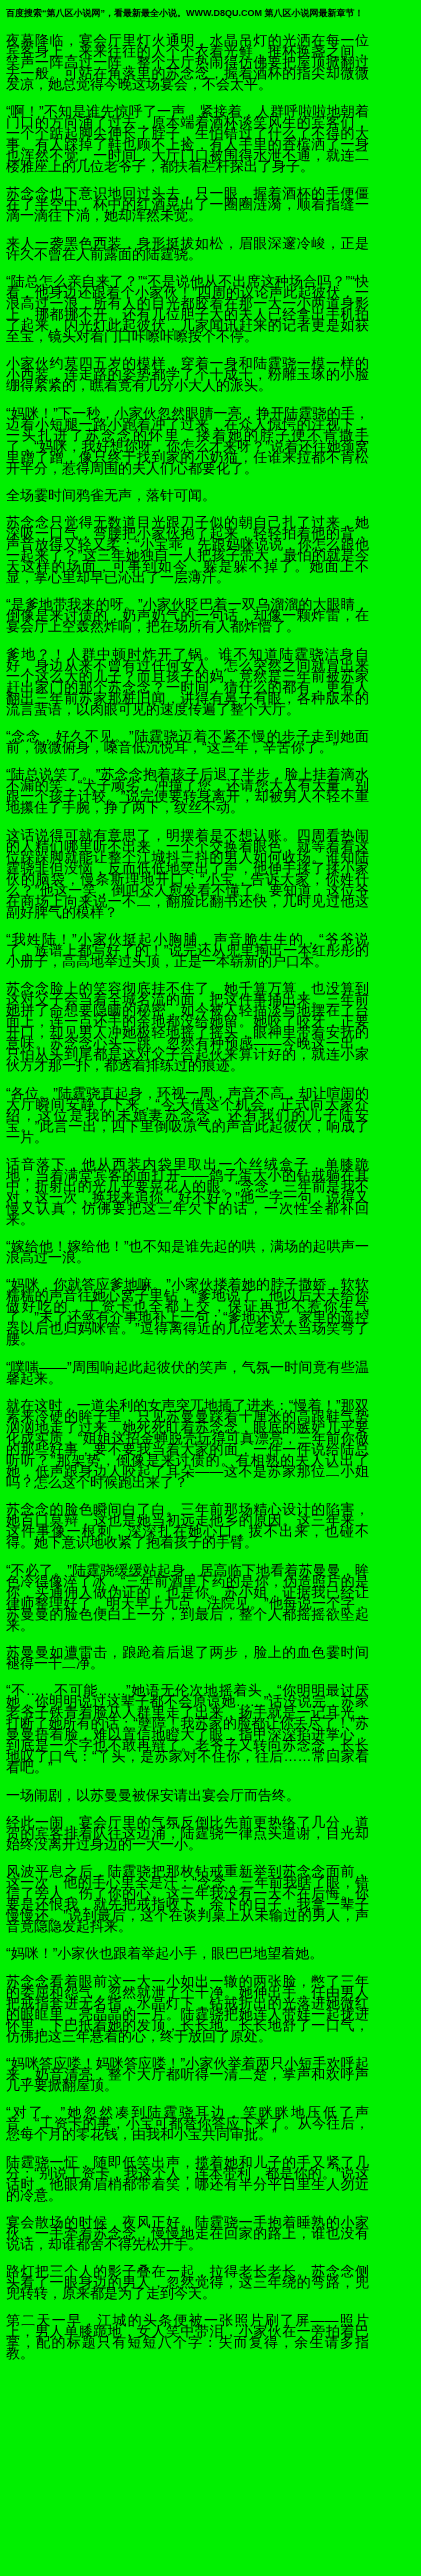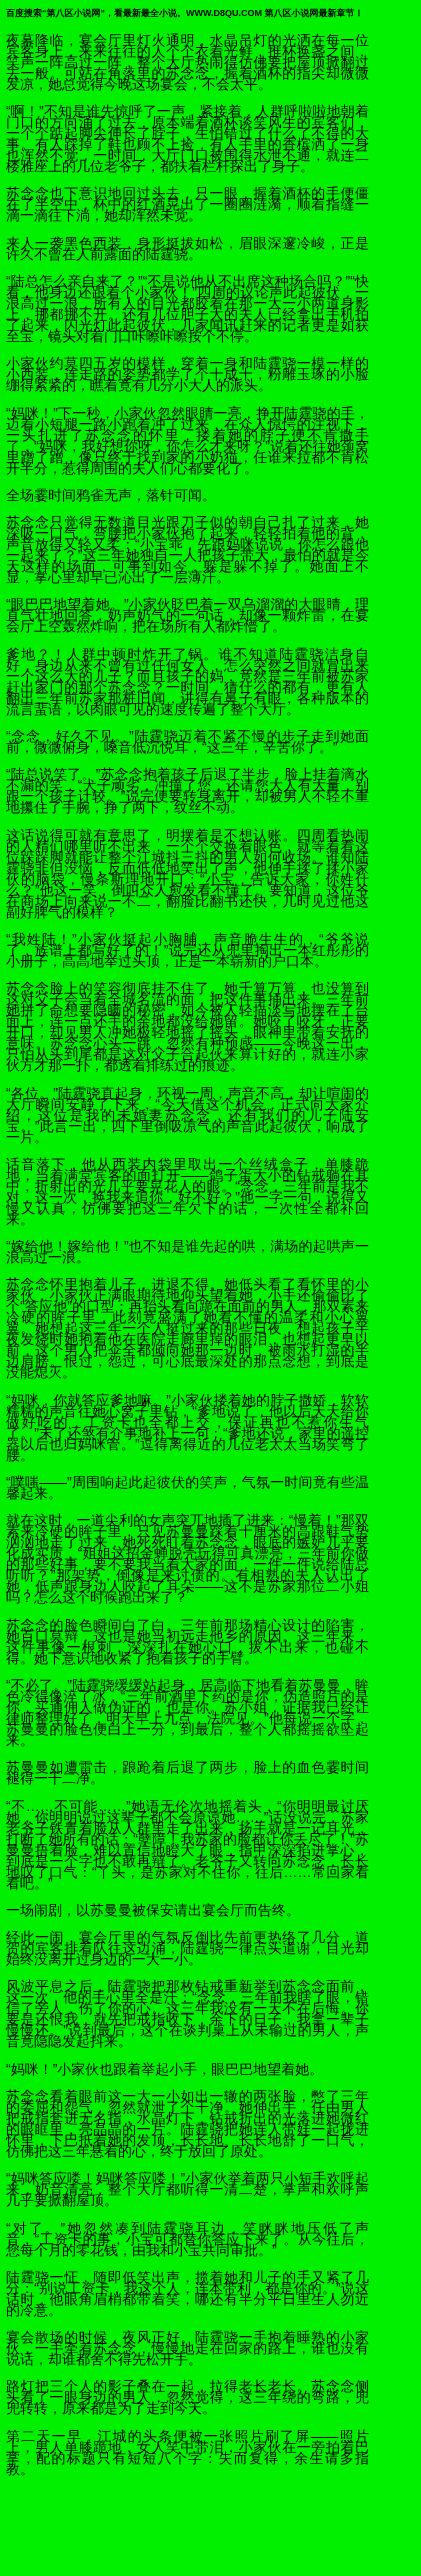--- a/index.html
+++ b/index.html
@@ -51,31 +51,30 @@
   <div class="chapter">
     <p>夜幕降临，宴会厅里灯火通明，水晶吊灯的光洒在每一位宾客身上，来来往往的人个个衣着光鲜，推杯换盏之间，笑声一阵高过一阵，整个大厅热闹得仿佛要把屋顶掀翻过去一般。可站在角落里的苏念念，握着酒杯的指尖却微微发凉，她总觉得今晚这场宴会，不会太平。</p>
     <p>“啊！”不知是谁先惊呼了一声，紧接着，人群呼啦啦地朝着门口的方向涌了过去，原本端着酒杯谈笑风生的宾客们，一个个踮起脚尖伸长了脖子，生怕错过了什么了不得的大事。有人踩掉了鞋也顾不上捡，有人手里的香槟洒了一身也浑然不觉，一时间，大厅门口被围得水泄不通，就连二楼雅座上的几位老爷子，都扶着栏杆探出了身子。</p>
     <p>苏念念也下意识地回过头去，只一眼，握着酒杯的手便僵在了半空中，杯中的红酒晃出了一圈圈涟漪，顺着指缝一滴一滴往下淌，她却浑然未觉。</p>
     <p>来人一袭黑色西装，身形挺拔如松，眉眼深邃冷峻，正是许久不曾在人前露面的陆霆骁。</p>
     <p>“陆总怎么亲自来了？”“不是说他从不出席这种场合吗？”“快看，他身边还跟着个小家伙！”四周的议论声此起彼伏，一浪高过一浪，所有人的目光都胶着在那一大一小两道身影上，挪都挪不开。还有几位胆子大的夫人已经拿出手机拍了起来，闪光灯此起彼伏，几家闻讯赶来的记者更是如获至宝，镜头对着门口咔嚓咔嚓按个不停。</p>
     <p>小家伙约莫四五岁的模样，穿着一身和陆霆骁一模一样的小西装，连走路的姿势都学了个十成十，粉雕玉琢的小脸绷得紧紧的，瞧着竟有几分小大人的派头。</p>
     <p>“妈咪！”下一秒，小家伙忽然眼睛一亮，挣开陆霆骁的手，迈着小短腿一路小跑着冲了过来，在众人惊愕的注视下，一头扎进了苏念念的怀里，搂着她的脖子便不肯撒手了，“妈咪，我好想你呀，你怎么才来呀？”说着还往她颈窝里蹭了蹭，像只终于找到家的小奶猫，任谁来拉都不肯松开半分，惹得周围的夫人们心都要化了。</p>
     <p>全场霎时间鸦雀无声，落针可闻。</p>
     <p>苏念念只觉得无数道目光跟刀子似的朝自己扎了过来，她深吸一口气，弯腰把小家伙抱了起来，轻轻拍着他的背，声音放得又轻又柔：“小宝乖，先跟妈咪说说，你怎么跟他一起来了？”这三年她独自一人把孩子带大，最怕的就是今天这样的场面，可事到如今，躲是躲不掉了。她面上不显，掌心里却早已沁出了一层薄汗。</p>
-    <p>“眼巴巴地望着她。”小家伙眨巴着一双乌溜溜的大眼睛，理直气壮地回答，奶声奶气的一句话，却像一颗炸雷，在宴会厅上空轰然炸响，把在场所有人都炸懵了。</p>
+    <p>“是爹地带我来的呀。”小家伙眨巴着一双乌溜溜的大眼睛，倒像是来讨债的，奶声奶气的一句话，却像一颗炸雷，在宴会厅上空轰然炸响，把在场所有人都炸懵了。</p>
     <p>爹地？！人群中顿时炸开了锅。谁不知道陆霆骁洁身自好，身边从来不曾有过任何女人，怎么突然之间就冒出来一个这么大的儿子？而且孩子的妈，竟然是三年前被苏家赶出家门的那个苏念念？一时间，猜什么的都有，更有人翻出三年前苏家那桩旧闻，讲得有鼻子有眼，各种版本的流言蜚语，以肉眼可见的速度传遍了整个大厅。</p>
     <p>“念念，好久不见。”陆霆骁迈着不紧不慢的步子走到她面前，微微俯身，嗓音低沉悦耳，“这三年，辛苦你了。”</p>
     <p>“陆总说笑了。”苏念念抱着孩子后退了半步，脸上挂着滴水不漏的笑，“犬子顽劣，冲撞了您，还请您大人有大量，别跟一个孩子计较。”说完便要转身离开，却被男人不轻不重地攥住了手腕，挣了两下，纹丝不动。</p>
     <p>这话说得可就有意思了，明摆着是不想认账。四周看热闹的人精们哪里听不出来，一个个交换着眼色，就等着看这位跺跺脚就能让整个江城抖三抖的男人如何收场。谁知陆霆骁非但没恼，反而低低地笑出了声，他伸手揉了揉小家伙的脑袋，慢条斯理地开口：“小宝，告诉大家，你姓什么？”他这一笑，倒叫众人愈发看不懂了。要知道，这位爷在商场上向来说一不二，翻脸比翻书还快，几时见过他这副好脾气的模样？</p>
     <p>“我姓陆！”小家伙挺起小胸脯，声音脆生生的，“爷爷说了，族谱上都写好了的！”说完还从兜里掏出一本红彤彤的小册子，高高地举过头顶，正是一本崭新的户口本。</p>
     <p>苏念念脸上的笑容彻底挂不住了。她千算万算，也没算到这对父子会当着全城名流的面，把这件事捅出来。三年前她拼了命想要隐瞒的秘密，如今被人轻描淡写地摆在了台面上，连一点还手的余地都没给她留。她咬了咬牙，正要开口，却见男人冲她极轻地摇了摇头，眼神里带着安抚的意味。苏念念心头一跳，忽然有种预感——今晚这一出，只怕从头到尾都是这对父子合起伙来算计好的，就连小家伙方才那一扑，都透着排练过的痕迹。</p>
     <p>“各位。”陆霆骁直起身，环视一周，声音不高，却让喧闹的大厅瞬间安静了下来，“今天借这个机会，正式向大家介绍，这位是我的未婚妻苏念念，还有我们的儿子陆安宝。”此言一出，四下里倒吸凉气的声音此起彼伏，响成了一片。</p>
     <p>话音落下，他从西装内袋里取出一个丝绒盒子，单膝跪地，当着满堂宾客的面打开——鸽子蛋大小的钻戒躺在其中，折射出的光几乎要晃花人的眼。“念念，三年前是我不对，这一次，换我来追你，好不好？”他一字一句，说得又慢又认真，仿佛要把这三年欠下的话，一次性全都补回来。</p>
     <p>“嫁给他！嫁给他！”也不知是谁先起的哄，满场的起哄声一浪高过一浪。</p>
-    <p>苏念念怀里抱着儿子，进退不得。她低头看了看怀里的小家伙，小家伙正满眼期待地仰头望着她，小手还偷偷比了个“答应他”的口型；再抬头看向跪在面前的男人，那双素来冷硬的眸子里，此刻竟盛满了她看不懂的温柔和小心翼翼。她想起这三年一个人挺过来的那些日夜，想起孩子半夜发烧时她抱着他在医院走廊里掉的眼泪，也想起更早以前，这个男人把伞全都倾向她那一边时，被雨水打湿的半边肩膀。恨过，怨过，可心底最深处的那点念想，到底是没能熄灭。</p>
     <p>“妈咪，你就答应爹地嘛。”小家伙搂着她的脖子撒娇，软软糯糯的声音往她心窝子里钻，“爹地说了，他以后天天给你做好吃的，工资卡也全都上交，保证再也不惹你生气了。”末了还煞有介事地补上一句：“爹地还说，家里的遥控器以后也归妈咪管。”逗得离得近的几位老太太当场笑弯了腰。</p>
     <p>“噗嗤——”周围响起此起彼伏的笑声，气氛一时间竟有些温馨起来。</p>
     <p>就在这时，一道尖利的女声突兀地插了进来：“慢着！”那双素来冷硬的眸子里，只见苏曼曼踩着十厘米的高跟鞋气势汹汹地走了过来，她死死盯着苏念念，眼底的嫉妒几乎要化成实质，“姐姐这招金蝉脱壳玩得可真漂亮，三年前你做的那些好事，要不要我当着大家的面，一件一件说给陆总听听？”那架势，倒像是来讨债的。有相熟的夫人认出了她，低声跟身边人咬起了耳朵——这不是苏家那位二小姐吗？怎么这个时候跑出来了？</p>
     <p>苏念念的脸色瞬间白了白。三年前那场精心设计的陷害，她百口莫辩，这也是她当初远走他乡的原因。这三年来，这件事像一根刺，深深扎在她心口，拔不出来，也碰不得。她下意识地收紧了抱着孩子的手臂。</p>
     <p>“不必了。”陆霆骁缓缓站起身，居高临下地看着苏曼曼，眸色冷得像淬了冰，“三年前酒里下药的是你，伪造照片的是你，买通佣人做伪证的，也是你。苏小姐，证据我已经让律师整理好了，明天早上九点，法院见。”他每说一个字，苏曼曼的脸色便白上一分，到最后，整个人都摇摇欲坠起来。</p>
     <p>苏曼曼如遭雷击，踉跄着后退了两步，脸上的血色霎时间褪得一干二净。</p>
     <p>“不……不可能……”她语无伦次地摇着头，“你明明最讨厌她，你明明说过这辈子都不会原谅她……”话没说完，苏家老爷子铁青着脸从人群里走了出来，扬手就是一记耳光，打断了她所有的话：“孽障！我苏家的脸都让你丢尽了！”苏曼曼捂着脸，难以置信地瞪大了眼，指甲深深掐进掌心，到底是一个字也不敢再辩了。老爷子又转向苏念念，长长地叹了口气：“丫头，是苏家对不住你，往后……常回家看看吧。”</p>
     <p>一场闹剧，以苏曼曼被保安请出宴会厅而告终。</p>
     <p>经此一闹，宴会厅里的气氛反倒比先前更热络了几分，道贺的宾客排着队往这边涌，陆霆骁一律点头道谢，目光却始终没离开过身边的一大一小。</p>
     <p>风波平息之后，陆霆骁把那枚钻戒重新举到苏念念面前，这一次，他的手心里全是汗：“念念，三年前我瞎了眼，错信了旁人，伤了你的心。这三年我没有一天不在后悔。你要是还恨我，就先把戒指收下，余下的日子，我拿一辈子慢慢还。”说到最后，这个在谈判桌上从未输过的男人，声音竟隐隐发起抖来。</p>

